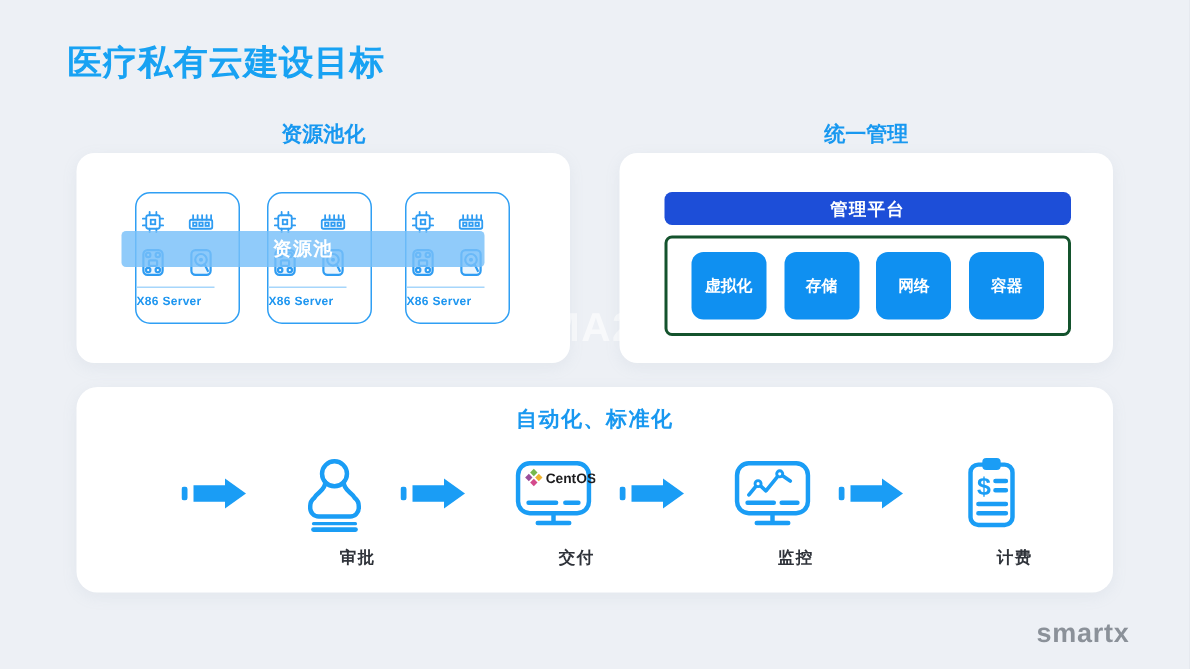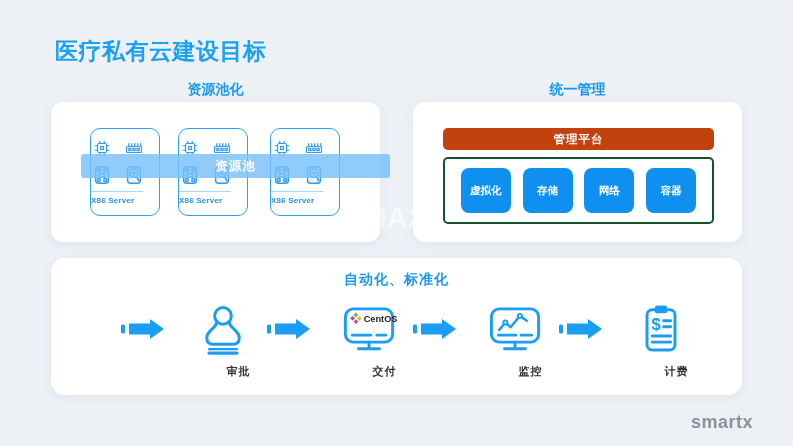--- a/index.html
+++ b/index.html
@@ -2,21 +2,21 @@
 <html><head>
 <meta charset="utf-8">
 <style>
   html,body{margin:0;padding:0;background:#dfe3ea;}
   .stage{
     position:relative;width:793px;height:446px;overflow:hidden;
     background:#edf0f5;
     font-family:"Liberation Sans",sans-serif;
   }
   .page-title{
-    position:absolute;left:45px;top:26px;margin:10px;
+    position:absolute;left:45px;top:26px;margin:0;
     font-size:23px;font-weight:700;color:#18a2f3;letter-spacing:.5px;
   }
   .watermark{
     position:absolute;left:364px;top:203px;z-index:0;
     font-size:27px;font-weight:700;color:rgba(255,255,255,.62);letter-spacing:1px;
   }
   .section-label{
     position:absolute;top:81px;height:18px;z-index:2;
     font-size:14px;font-weight:700;color:#1898f0;text-align:center;
   }
@@ -39,30 +39,30 @@
   .server-box.b1{left:39px;}
   .server-box.b2{left:127px;}
   .server-box.b3{left:219px;}
   .icon-grid{
     display:grid;grid-template-columns:22px 26px;grid-template-rows:20px 26px;
     column-gap:8px;row-gap:4px;margin-top:9px;align-items:center;justify-items:center;
   }
   .server-divider{width:52px;height:1px;background:#a6d6fb;margin-top:3px;}
   .server-label{font-size:8px;font-weight:700;color:#1e96f0;margin-top:4px;letter-spacing:.2px;}
   .pool-band{
-    position:absolute;left:30px;top:52px;width:309px;height:24px;z-index:3;
+    position:absolute;left:30px;top:52px;width:242px;height:24px;z-index:3;
     background:rgba(120,191,249,.82);border-radius:3px;
     display:flex;align-items:center;justify-content:center;
   }
   .pool-band-label{font-size:12.5px;font-weight:700;color:#fff;letter-spacing:1px;}
 
   
   .mgmt-banner{
     position:absolute;left:30px;top:26px;width:271px;height:22px;
-    background:#c2410c;border-radius:5px;
+    background:#1d4ed8;border-radius:5px;
     display:flex;align-items:center;justify-content:center;
   }
   .mgmt-banner-label{font-size:11.5px;font-weight:700;color:#fff;letter-spacing:1px;}
   .mgmt-outline{
     position:absolute;left:30px;top:55px;width:271px;height:67px;box-sizing:border-box;
     border:2px solid #14532d;border-radius:5px;
     display:flex;align-items:center;justify-content:space-evenly;padding:0 4px;
   }
   .module-square{
     width:50px;height:45px;background:#0f90f1;border-radius:8px;

